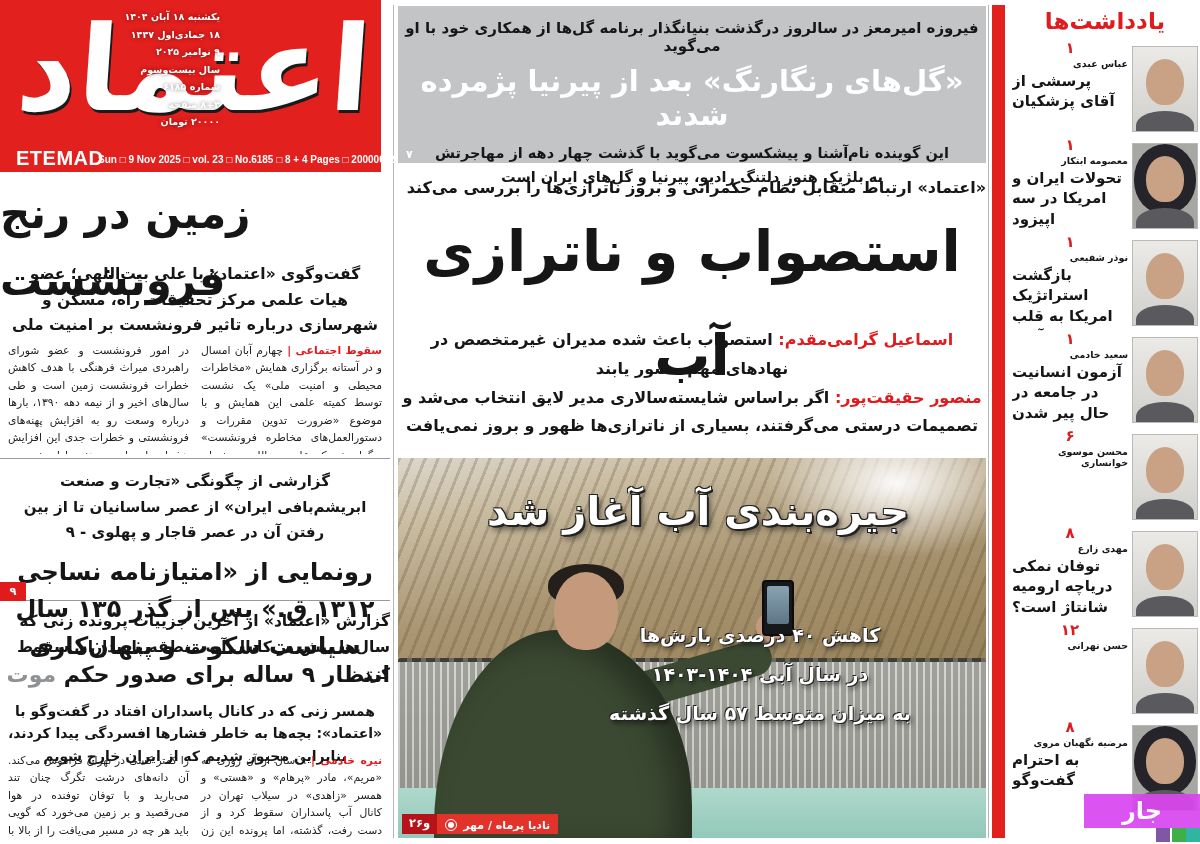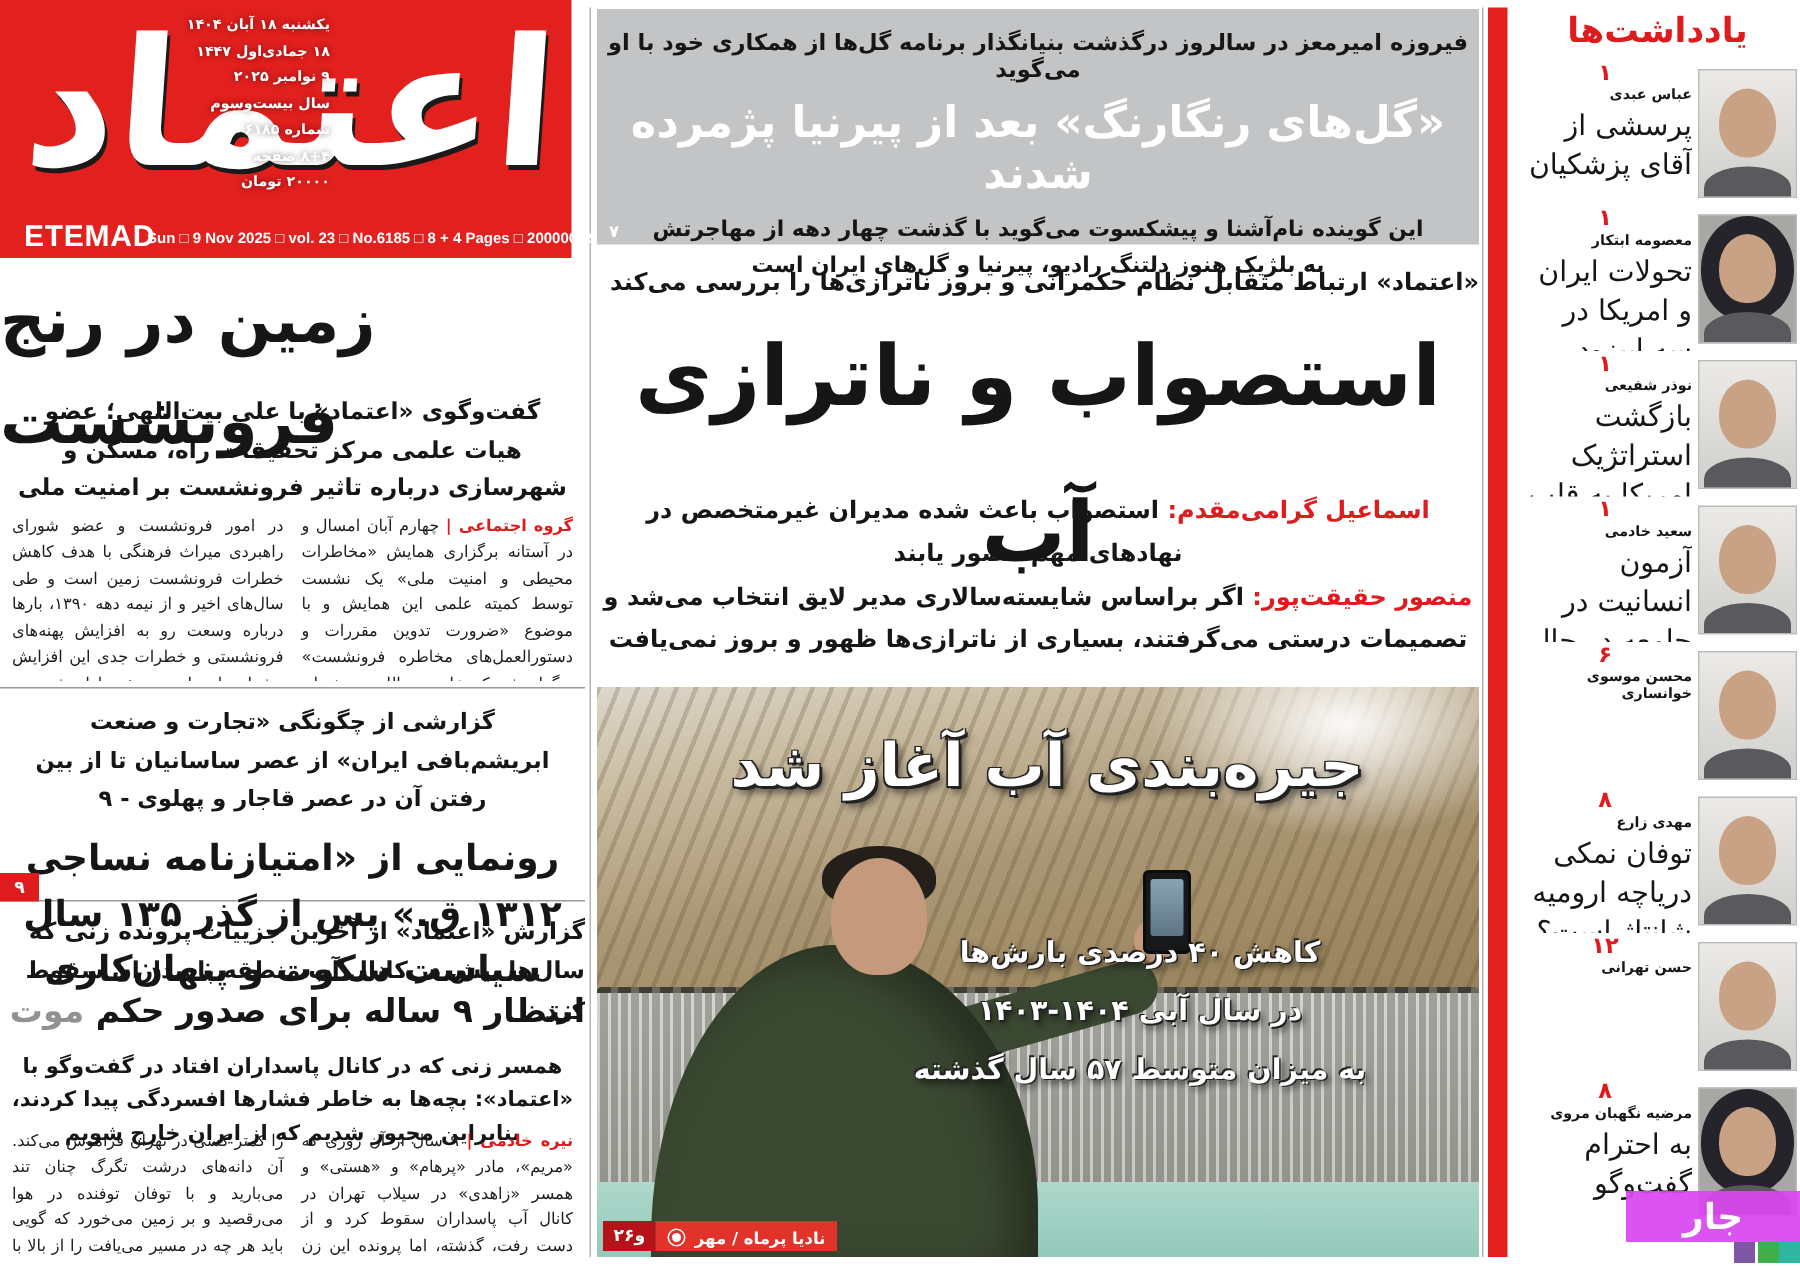--- a/index.html
+++ b/index.html
@@ -119,21 +119,21 @@
   .a3-body{left:8px;top:752px;width:374px;height:86px;overflow:hidden;}
 
   
   .sidebar-bar{left:992px;top:5px;width:13px;height:833px;background:#e2201e;}
   .sidebar{left:1012px;top:8px;width:186px;}
   .sb-title{color:var(--red);font-size:23px;font-weight:bold;text-align:center;margin-bottom:6px;}
   .note{display:flex;height:97px;direction:ltr;gap:4px;}
   .note-text{flex:1;direction:rtl;text-align:center;overflow:hidden;}
   .note-page{color:var(--red);font-size:15px;font-weight:bold;line-height:1.1;}
   .note-author{font-size:9.5px;font-weight:bold;text-align:right;margin-top:1px;}
-  .note-title{font-size:19px;font-weight:normal;line-height:1.38;margin-top:2px;text-align:right;}
+  .note-title{font-size:15px;font-weight:bold;line-height:1.38;margin-top:2px;text-align:left;}
   .portrait{width:64px;height:84px;background:linear-gradient(#eceae6,#cfcfcc);
             border:1px solid #b9b9b9;position:relative;overflow:hidden;flex:none;margin-top:6px;}
   .portrait::before{content:'';position:absolute;top:12px;left:50%;transform:translateX(-50%);
             width:38px;height:46px;background:#c9a184;border-radius:50% 50% 46% 46%;}
   .portrait::after{content:'';position:absolute;bottom:-8px;left:50%;transform:translateX(-50%);
             width:58px;height:28px;background:#5a5a5e;border-radius:50% 50% 0 0;}
   .portrait.hijab{background:#a7a7a3;}
   .portrait.hijab::before{box-shadow:0 0 0 12px #24242a;}
 
   
@@ -216,21 +216,21 @@
         <span class="cam"></span>
       </div>
     </div>
   </div>
 
   <div class="abs a1-head rtl">زمین در رنج فرونشست</div>
   <div class="abs a1-sub rtl">گفت‌وگوی «اعتماد» با علی بیت‌اللهی؛ عضو هیات علمی مرکز تحقیقات راه، مسکن و شهرسازی درباره تاثیر فرونشست بر امنیت ملی</div>
   <div class="abs a1-body">
     <div class="body-cols">
       <div>
-        <span class="lead-label">گروه اجتماعی |</span>
+        <span class="lead-label">سقوط اجتماعی |</span>
         <span>چهارم آبان امسال و در آستانه برگزاری همایش «مخاطرات محیطی و امنیت ملی» یک نشست توسط کمیته علمی این همایش و با موضوع «ضرورت تدوین مقررات و دستورالعمل‌های مخاطره فرونشست» برگزار شد که علی بیت‌اللهی سخنران این نشست علمی بود. بیت‌اللهی عضو هیات علمی مرکز تحقیقات راه، مسکن و شهرسازی، مشاور رییس سازمان حفاظت محیط زیست</span>
       </div>
       <div>
         <span>در امور فرونشست و عضو شورای راهبردی میراث فرهنگی با هدف کاهش خطرات فرونشست زمین است و طی سال‌های اخیر و از نیمه دهه ۱۳۹۰، بارها درباره وسعت رو به افزایش پهنه‌های فرونشستی و خطرات جدی این افزایش هشدار داده است. هفته اول شهریور، نماینده مردم اصفهان در مجلس خبر داد که «قانون جامع فرونشست به زودی در مجلس تصویب خواهد شد».</span>
         
       </div>
     </div>
   </div>
 
   <div class="abs a2 rtl">

